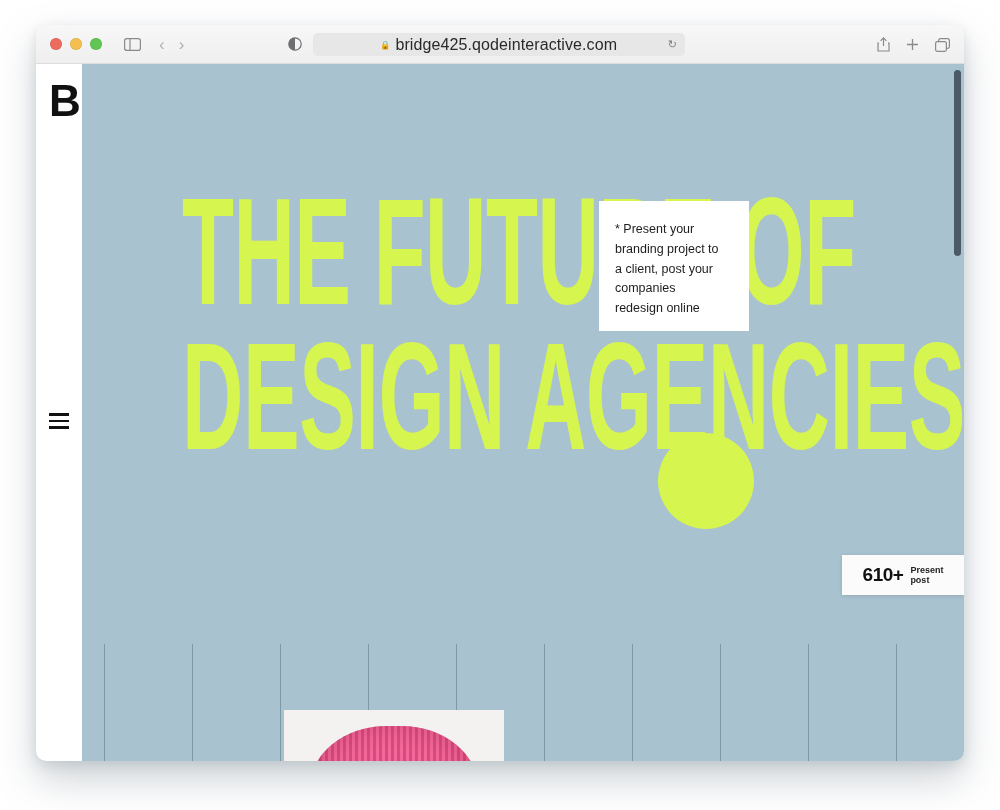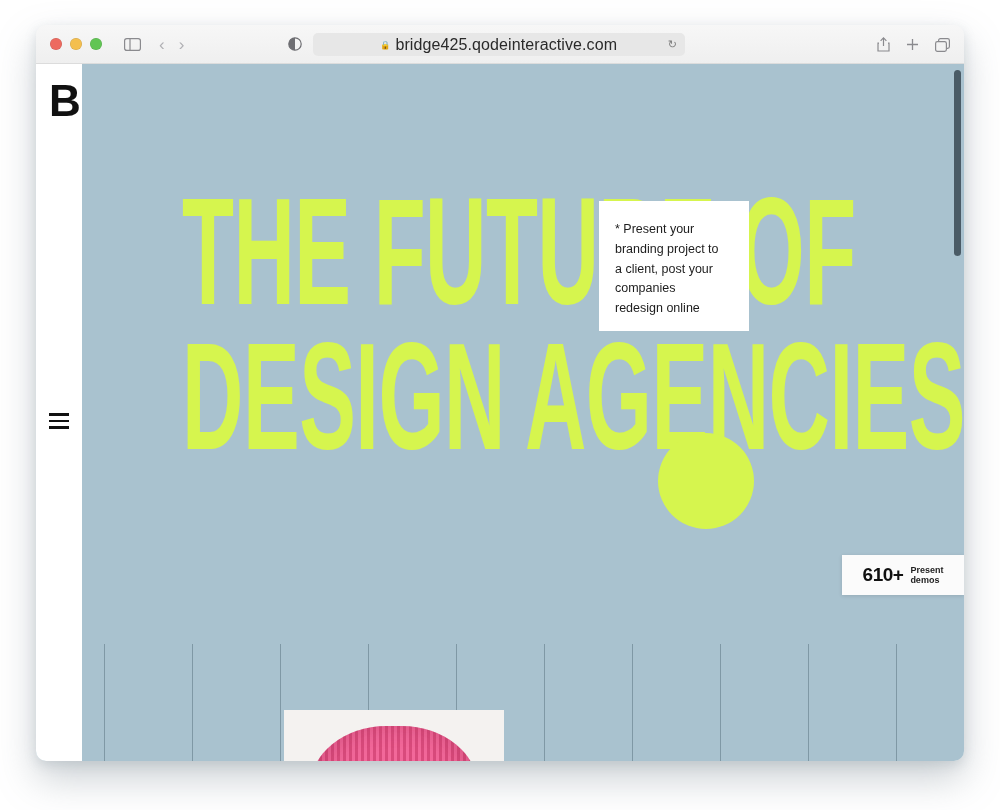--- a/index.html
+++ b/index.html
@@ -416,21 +416,21 @@
     <div class="note-card">
       <p>* Present your branding project to a client, post your companies redesign online</p>
     </div>
 
     <div class="neon-circle"></div>
 
     <div class="demos-badge">
       <span class="count">610+</span>
       <span class="cap">
         <span>Present</span><br>
-        <span>demos</span>
+        <span>post</span>
       </span>
     </div>
 
 
     <div class="product-card">
       <div class="beanie"></div>
     </div>
 
     <div class="page-scrollbar"></div>
   </div>

